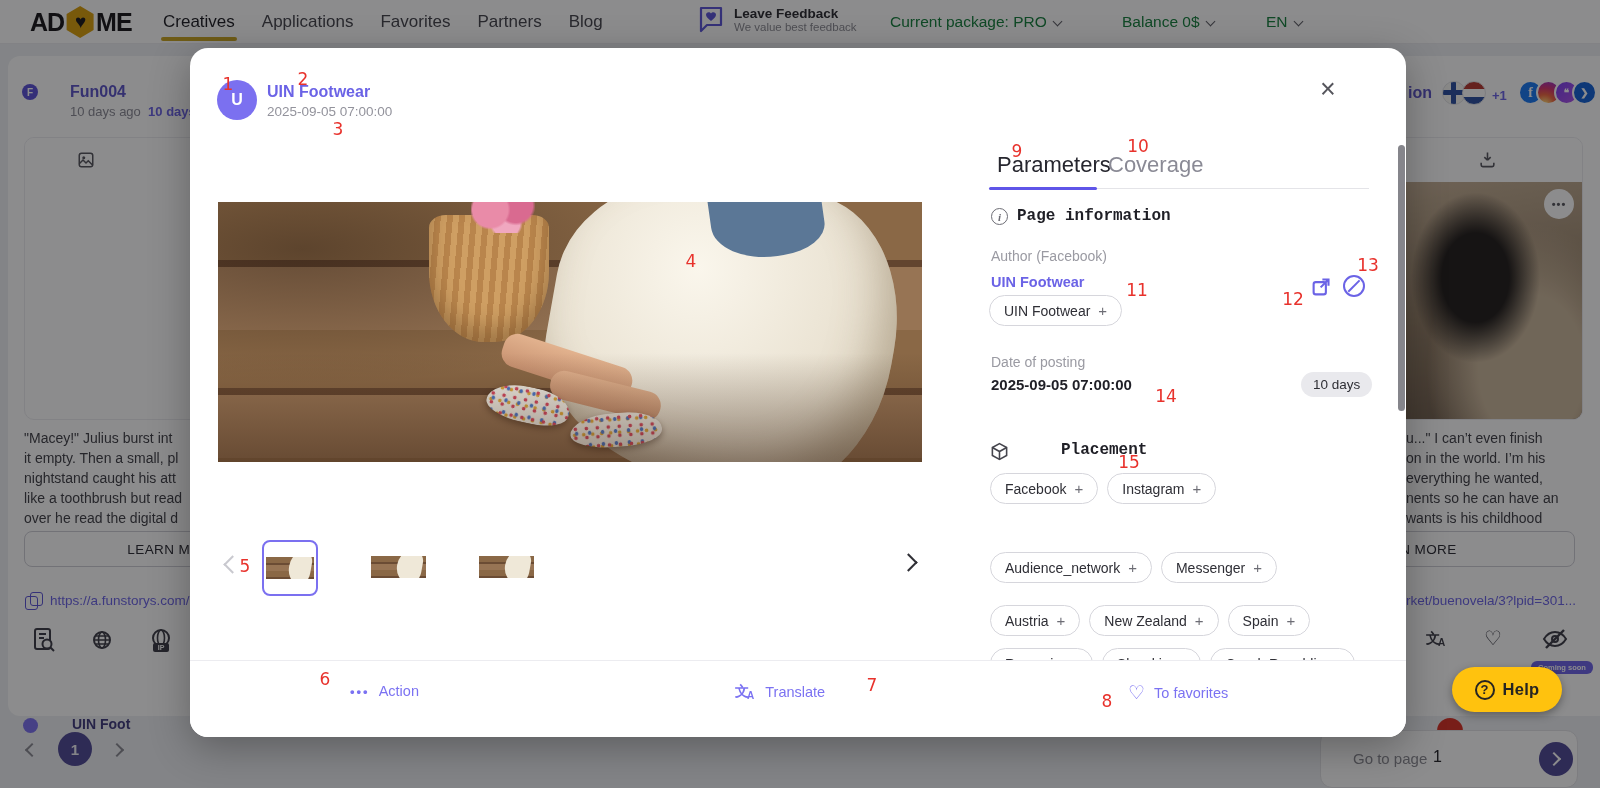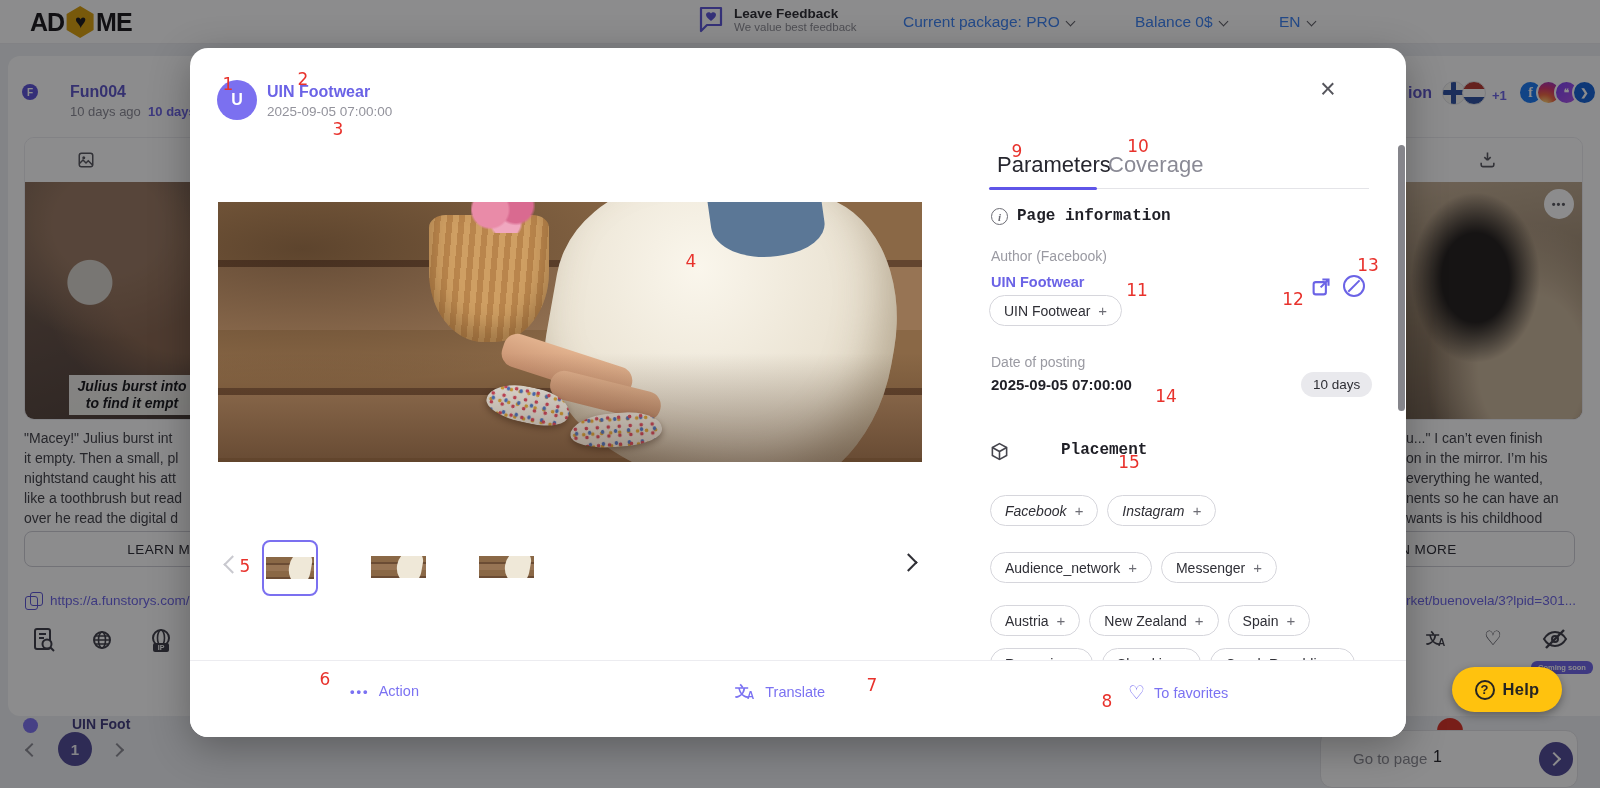--- a/index.html
+++ b/index.html
@@ -12,21 +12,21 @@
   .logo{position:absolute;left:30px;top:6px;display:flex;align-items:center;font-weight:800;font-size:25px;letter-spacing:-1px;color:#17161a;}
   .hex{width:30px;height:32px;margin:0 1px;background:#d99f0b;clip-path:polygon(50% 0,95% 25%,95% 75%,50% 100%,5% 75%,5% 25%);display:flex;align-items:center;justify-content:center;color:#17161a;font-size:19px;}
   .nav-items{position:absolute;left:163px;top:0;height:44px;display:flex;align-items:center;gap:27px;font-size:17px;color:#45454d;}
   .nav-item{position:relative;cursor:pointer;}
   .nav-item.active{color:#1c1c22;font-weight:500;}
   .nav-item.active::after{content:'';position:absolute;left:-2px;right:-2px;bottom:-9px;height:4px;border-radius:2px;background:#c9a520;}
   .fb-wrap{position:absolute;left:698px;top:5px;display:flex;gap:10px;align-items:center;}
   .fb-txts{line-height:1.15;}
   .fb-title{font-size:13.5px;font-weight:700;color:#2a2a30;}
   .fb-sub{font-size:11.5px;color:#8b8b93;}
-  .nav-right{font-size:15.5px;color:#3b82f6;margin-left:13px;}
+  .nav-right{font-size:15.5px;color:#15803d;}
   .chev{display:inline-block;width:7px;height:7px;border-right:1.8px solid #5a5a62;border-bottom:1.8px solid #5a5a62;transform:rotate(45deg);margin-left:7px;vertical-align:2px;}
   .user-pill{position:absolute;left:1338px;top:2px;width:206px;height:40px;background:#f6f6f8;border:1px solid #e6e6ea;border-radius:22px;display:flex;align-items:center;padding:0 12px;gap:8px;font-size:15px;color:#3a3a42;}
   .user-ava{width:28px;height:28px;border-radius:50%;border:2px solid #8a8a92;position:relative;overflow:hidden;}
   .user-ava::before{content:'';position:absolute;left:8px;top:4px;width:8px;height:8px;border-radius:50%;border:2px solid #8a8a92;}
   .user-ava::after{content:'';position:absolute;left:3px;top:16px;width:18px;height:12px;border-radius:50% 50% 0 0;border:2px solid #8a8a92;border-bottom:none;}
 
   
   .card{background:#fff;border-radius:12px;position:absolute;}
   .fav16{width:16px;height:16px;border-radius:50%;background:#5a50d8;color:#fff;font-size:10px;font-weight:700;display:flex;align-items:center;justify-content:center;}
   .bg-name{font-size:16px;font-weight:700;color:#5b54c8;}
@@ -122,20 +122,27 @@
 <body>
 
 <div class="screen">
 
   <div class="nav">
     <div class="logo">
       <span>AD</span>
       <span class="hex">♥</span>
       <span>ME</span>
     </div>
+    <div class="nav-items">
+      <span class="nav-item active">Creatives</span>
+      <span class="nav-item">Applications</span>
+      <span class="nav-item">Favorites</span>
+      <span class="nav-item">Partners</span>
+      <span class="nav-item">Blog</span>
+    </div>
     <div class="fb-wrap">
       <svg width="26" height="30" viewBox="0 0 26 30">
           <path d="M3 3h20v17H9l-6 6z" fill="none" stroke="#5b54d8" stroke-width="2.2" stroke-linejoin="round"></path>
           <path d="M13 16c-3-2.4-5-4.2-5-6.2 0-1.5 1.2-2.6 2.6-2.6 1 0 1.9.5 2.4 1.3.5-.8 1.4-1.3 2.4-1.3 1.4 0 2.6 1.1 2.6 2.6 0 2-2 3.8-5 6.2z" fill="#5b54d8"></path>
         </svg>
       <div class="fb-txts">
         <div class="fb-title">Leave Feedback</div>
         <div class="fb-sub">We value best feedback</div>
       </div>
     </div>
@@ -148,27 +155,20 @@
     <div class="fav16 abs" style="left:14px;top:28px;">F</div>
     <div class="bg-name abs" style="left:62px;top:27px;">Fun004</div>
     <div class="bg-sub abs" style="left:62px;top:48px;"><span>10 days ago</span>&nbsp; <b>10 days</b></div>
     <div class="creative" style="left:16px;top:81px;width:295px;height:283px;">
       <div class="media-head">
         <svg class="abs" style="left:52px;top:13px;" width="18" height="18" viewBox="0 0 24 24">
             <rect x="3" y="3" width="18" height="18" rx="3" fill="none" stroke="#55555d" stroke-width="2"></rect>
             <circle cx="9" cy="9" r="2" fill="#55555d"></circle>
             <path d="M3 17l5-5 4 4 3-3 6 6" fill="none" stroke="#55555d" stroke-width="2"></path>
           </svg>
-      </div>
-      <div class="photo-man" style="left:0;top:44px;width:295px;height:239px;">
-        <div class="quote-box" style="right:0;top:159px;">"Ma</div>
-        <div class="serif-strip" style="left:44px;top:193px;width:126px;">
-          <div>Julius burst into</div>
-          <div>to find it empt</div>
-        </div>
       </div>
     </div>
     <div class="abs" style="left:16px;top:372px;">
         <div class="bline">"Macey!" Julius burst int</div>
         <div class="bline">it empty. Then a small, pl</div>
         <div class="bline">nightstand caught his att</div>
         <div class="bline">like a toothbrush but read</div>
         <div class="bline">over he read the digital d</div>
       </div>
   </div>
@@ -208,21 +208,21 @@
             <path d="M12 3v10m0 0l-4-4m4 4l4-4" fill="none" stroke="#55555d" stroke-width="2"></path>
             <path d="M4 16v3a2 2 0 0 0 2 2h12a2 2 0 0 0 2-2v-3" fill="none" stroke="#55555d" stroke-width="2"></path>
           </svg>
       </div>
       <div class="photo-bed" style="left:0;top:44px;width:187px;height:239px;">
         <div class="dots-btn" style="right:10px;top:7px;">•••</div>
       </div>
     </div>
     <div class="abs" style="left:10px;top:372px;">
         <div class="bline">u..." I can’t even finish</div>
-        <div class="bline">on in the mirror. I’m his</div>
+        <div class="bline">on in the world. I’m his</div>
         <div class="bline">everything he wanted,</div>
         <div class="bline">nents so he can have an</div>
         <div class="bline">wants is his childhood</div>
       </div>
     <div class="coming" style="left:135px;top:605px;">Coming soon</div>
   </div>
   <div class="cta-btn" style="left:1245px;top:531px;width:330px;">LEARN MORE</div>
   <div class="bg-url abs" style="left:1406px;top:593px;">rket/buenovela/3?lpid=301...</div>
   <div class="abs tr-ico" style="left:1426px;top:630px;color:#3c3c46;"><span>文</span><span class="tr-a">A</span></div>
   <div class="abs" style="left:1484px;top:626px;font-size:20px;color:#3c3c46;">♡</div>
@@ -302,21 +302,21 @@
     <div class="glabel" style="left:801px;top:306px;">Date of posting</div>
     <div class="dval" style="left:801px;top:328px;">2025-09-05 07:00:00</div>
     <div class="badge" style="left:1111px;top:324px;">10 days</div>
 
     <svg class="abs" style="left:800px;top:394px;" width="19" height="19" viewBox="0 0 24 24">
         <path d="M12 2l9 5v10l-9 5-9-5V7z" fill="none" stroke="#45454d" stroke-width="2"></path>
         <path d="M3 7l9 5 9-5M12 12v10" fill="none" stroke="#45454d" stroke-width="2"></path>
       </svg>
     <div class="sec-head" style="left:827px;top:393px;margin-left:44px;">Placement</div>
 
-    <div class="pill-row" style="top:447px;font-style:italic;"><span class="pill">
+    <div class="pill-row" style="top:425px;"><span class="pill">
           <span>Facebook</span>
           <span class="plus">+</span>
         </span><span class="pill">
           <span>Instagram</span>
           <span class="plus">+</span>
         </span></div>
     <div class="pill-row" style="top:504px;"><span class="pill">
           <span>Audience_network</span>
           <span class="plus">+</span>
         </span><span class="pill">

